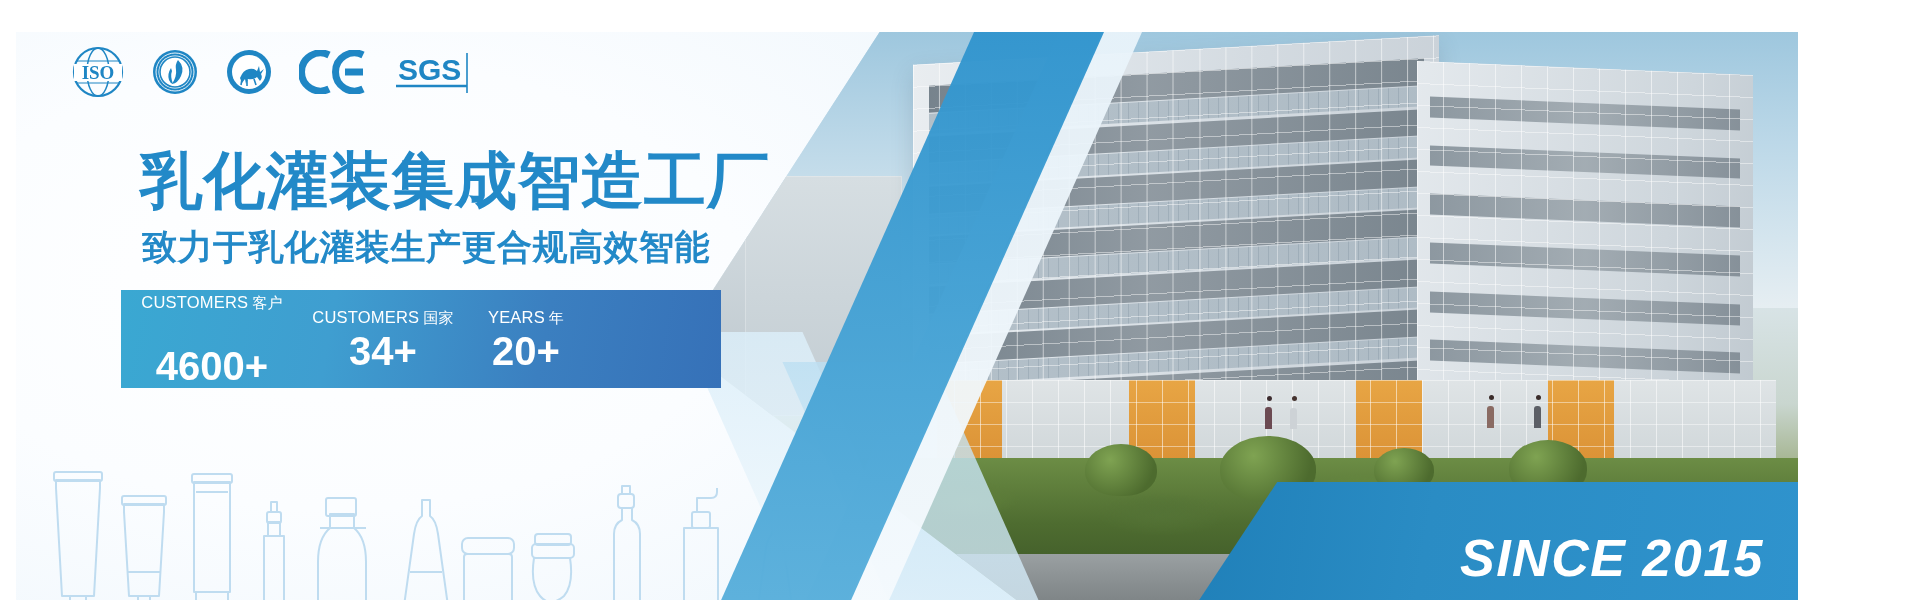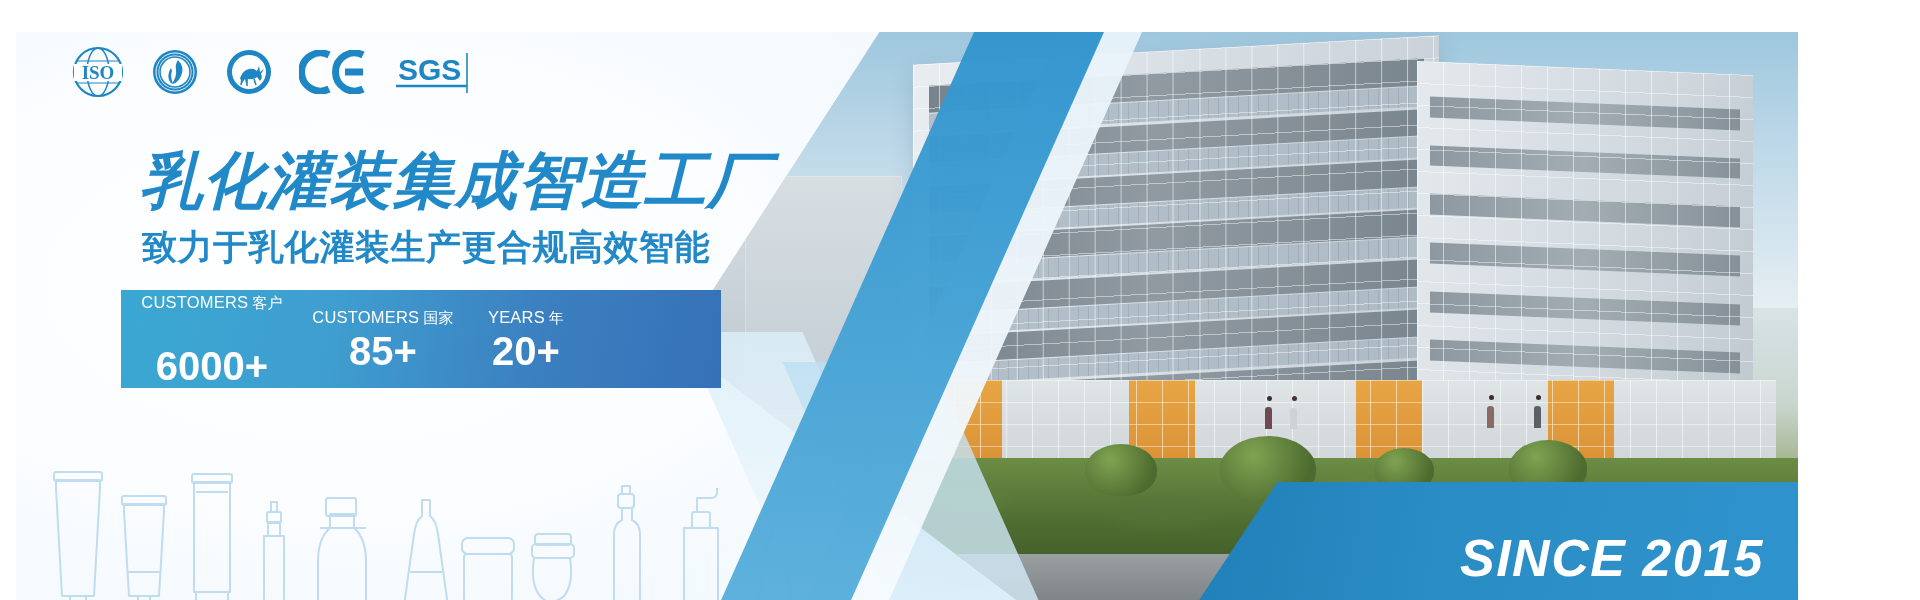--- a/index.html
+++ b/index.html
@@ -23,21 +23,20 @@
 
   .certs { position:absolute; left:55px; top:14px; display:flex; align-items:center; gap:26px; }
   .cert { display:block; }
 
   .headline {
     position:absolute; left:124px; top:118px;
     font-size:62px; line-height:1.0; font-weight:700;
     color:#2289c8; letter-spacing:1px;
     font-family:"DejaVu Sans","Liberation Sans",sans-serif;
     white-space:nowrap;
-    font-style:italic;
   }
   .subhead {
     position:absolute; left:126px; top:198px;
     font-size:35px; line-height:1.0; font-weight:700;
     color:#2289c8; letter-spacing:0.5px;
     font-family:"DejaVu Sans","Liberation Sans",sans-serif;
     white-space:nowrap;
   }
 
   
@@ -391,27 +390,27 @@
     </div>
 
     <div class="headline">乳化灌装集成智造工厂</div>
     <div class="subhead">致力于乳化灌装生产更合规高效智能</div>
 
     <div class="stats">
       <div class="stat s0">
         <div class="stat-label">
           <span>CUSTOMERS</span><span class="cn">客户</span>
         </div>
-        <div class="stat-value">6000+</div>
+        <div class="stat-value">4600+</div>
       </div>
       <div class="stat s2">
         <div class="stat-label">
           <span>CUSTOMERS</span><span class="cn">国家</span>
         </div>
-        <div class="stat-value">85+</div>
+        <div class="stat-value">34+</div>
       </div>
       <div class="stat s3">
         <div class="stat-label">
           <span>YEARS</span><span class="cn">年</span>
         </div>
         <div class="stat-value">20+</div>
       </div>
     </div>
   </div>
 

